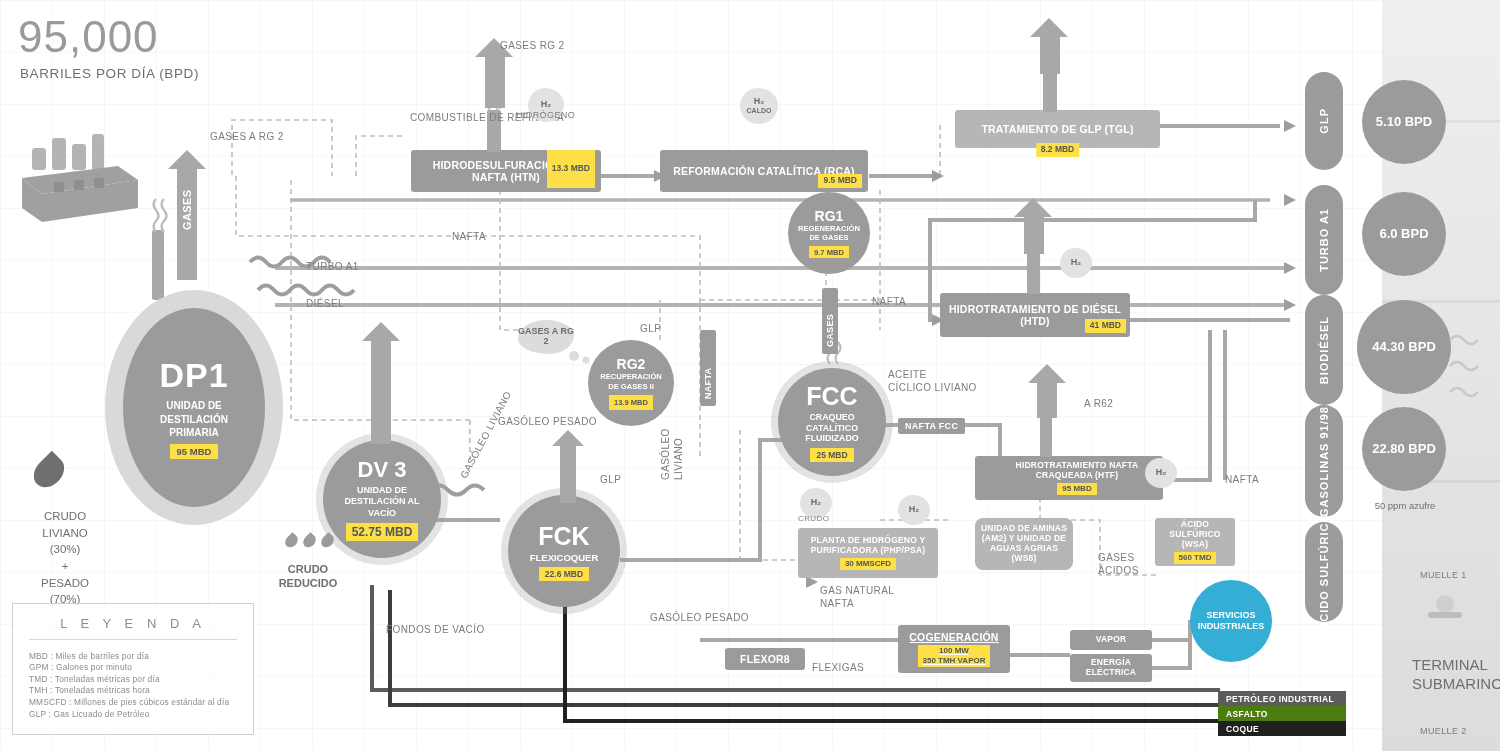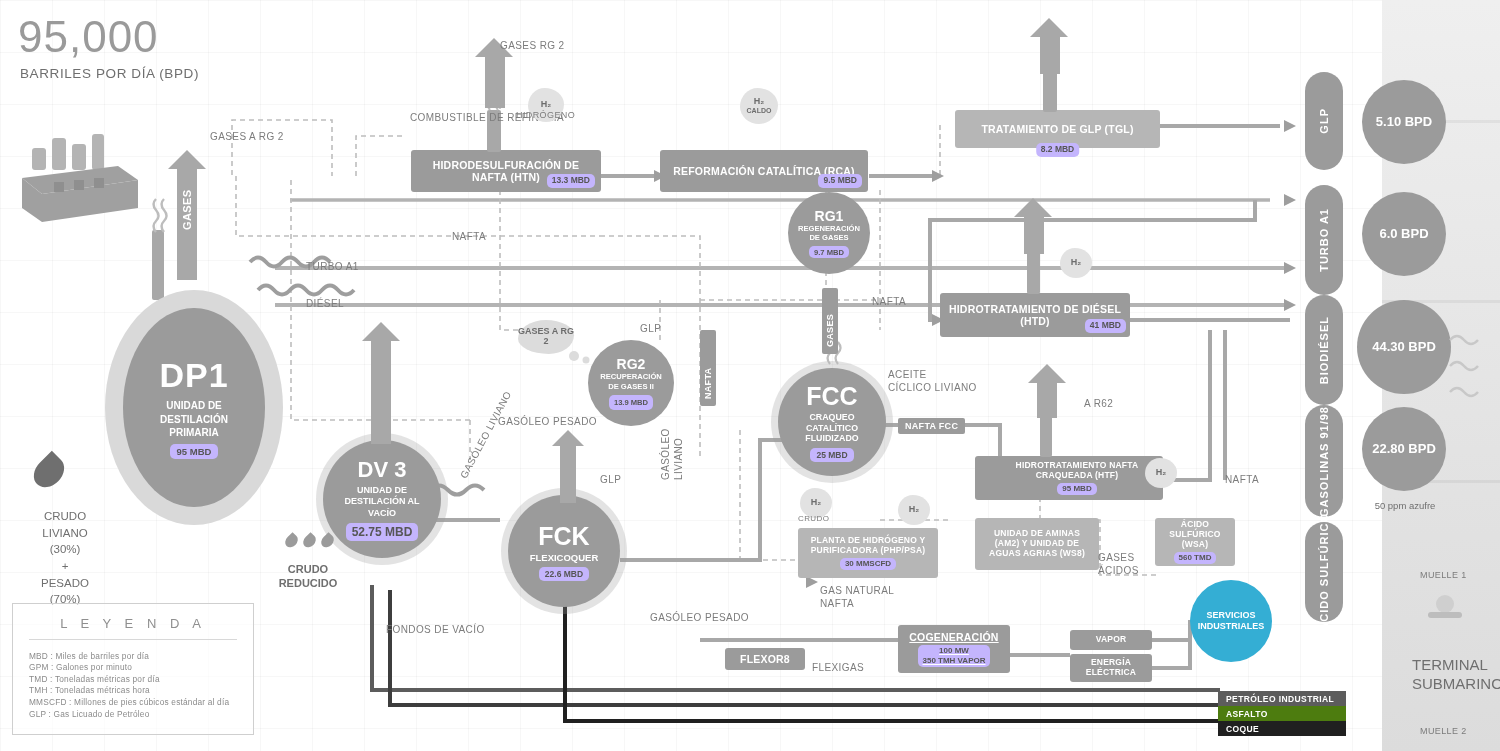--- a/index.html
+++ b/index.html
@@ -35,21 +35,21 @@
   
   .node{
     position:absolute;background:#9b9b9b;color:#fff;border-radius:3px;
     display:flex;flex-direction:column;align-items:center;justify-content:center;
     text-align:center;line-height:1.15;
   }
   .node .ttl{font-size:12.5px;font-weight:600;letter-spacing:.2px;padding:0 6px;}
   .node .ttl.sm{font-size:10.5px;font-weight:600;}
   .node .ttl.xs{font-size:8.5px;font-weight:600;}
   .badge{
-    background:#c4b5fd;color:#565656;font-size:9.5px;font-weight:600;border-radius:5px;
+    background:#fde047;color:#565656;font-size:9.5px;font-weight:600;border-radius:0;
     padding:2px 7px;margin-top:4px;white-space:nowrap;
   }
   .node.light{background:#b6b6b6;}
 
   .circle{
     position:absolute;border-radius:50%;background:#9b9b9b;color:#fff;
     display:flex;flex-direction:column;align-items:center;justify-content:center;text-align:center;
   }
   .circle.ring{box-shadow:0 0 0 7px rgba(155,155,155,.28);}
 
@@ -318,21 +318,21 @@
 </div>
 
 <div class="circle" style="left:588px;top:340px;width:86px;height:86px;">
   <div style="font-size:14px;font-weight:600;">RG2</div>
   <div style="font-size:7.6px;font-weight:600;line-height:1.2;padding:0 9px;">RECUPERACIÓN DE GASES II</div>
   <div class="badge" style="font-size:7.6px;padding:3px 5px;">13.9 MBD</div>
 </div>
 
 <div class="node" style="left:411px;top:150px;width:190px;height:42px;">
   <div class="ttl sm">HIDRODESULFURACIÓN DE NAFTA (HTN)</div>
-  <div class="badge" style="position:absolute;right:6px;bottom:4px;font-size:8.5px;padding:2px 5px;">13.3 MBD</div>
+  <div class="badge" style="position:absolute;right:6px;bottom:4px;font-size:8.5px;padding:14px 5px;">13.3 MBD</div>
 </div>
 <div style="position:absolute;left:487px;top:110px;width:14px;height:42px;background:#a8a8a8;border-radius:2px;"></div>
 <svg style="position:absolute;left:482px;top:84px;" width="28" height="28">
   <g stroke="#bdbdbd" stroke-width="2.2" fill="none">
     <path d="M8,26 q-5,-6 0,-11 q5,-5 0,-11"></path>
     <path d="M16,26 q-5,-6 0,-11 q5,-5 0,-11"></path>
   </g>
 </svg>
 <div class="uparrow" style="left:475px;top:38px;width:40px;height:70px;">
   <div class="head" style="left:0;top:0;"></div>
@@ -392,21 +392,21 @@
 <div class="uparrow" style="left:1028px;top:364px;width:38px;height:54px;">
   <div class="head" style="left:0;top:0;"></div>
   <div class="stem" style="left:9px;top:18px;width:20px;height:36px;"></div>
 </div>
 
 <div class="node light" style="left:798px;top:528px;width:140px;height:50px;">
   <div class="ttl xs">PLANTA DE HIDRÓGENO Y PURIFICADORA (PHP/PSA)</div>
   <div class="badge" style="font-size:8px;padding:1.5px 5px;margin-top:2px;">30 MMSCFD</div>
 </div>
 
-<div class="node light" style="left:975px;top:518px;width:124px;height:52px;">
+<div class="node light" style="left:975px;top:518px;width:98px;height:52px;border-radius:8px;">
   <div class="ttl xs">UNIDAD DE AMINAS (AM2) Y UNIDAD DE AGUAS AGRIAS (WS8)</div>
 </div>
 
 <div class="node light" style="left:1155px;top:518px;width:80px;height:48px;">
   <div class="ttl xs">ÁCIDO SULFÚRICO (WSA)</div>
   <div class="badge" style="font-size:8px;padding:1.5px 5px;margin-top:2px;">560 TMD</div>
 </div>
 
 <div class="node" style="left:898px;top:625px;width:112px;height:48px;text-decoration:underline;">
   <div class="ttl sm">COGENERACIÓN</div>

